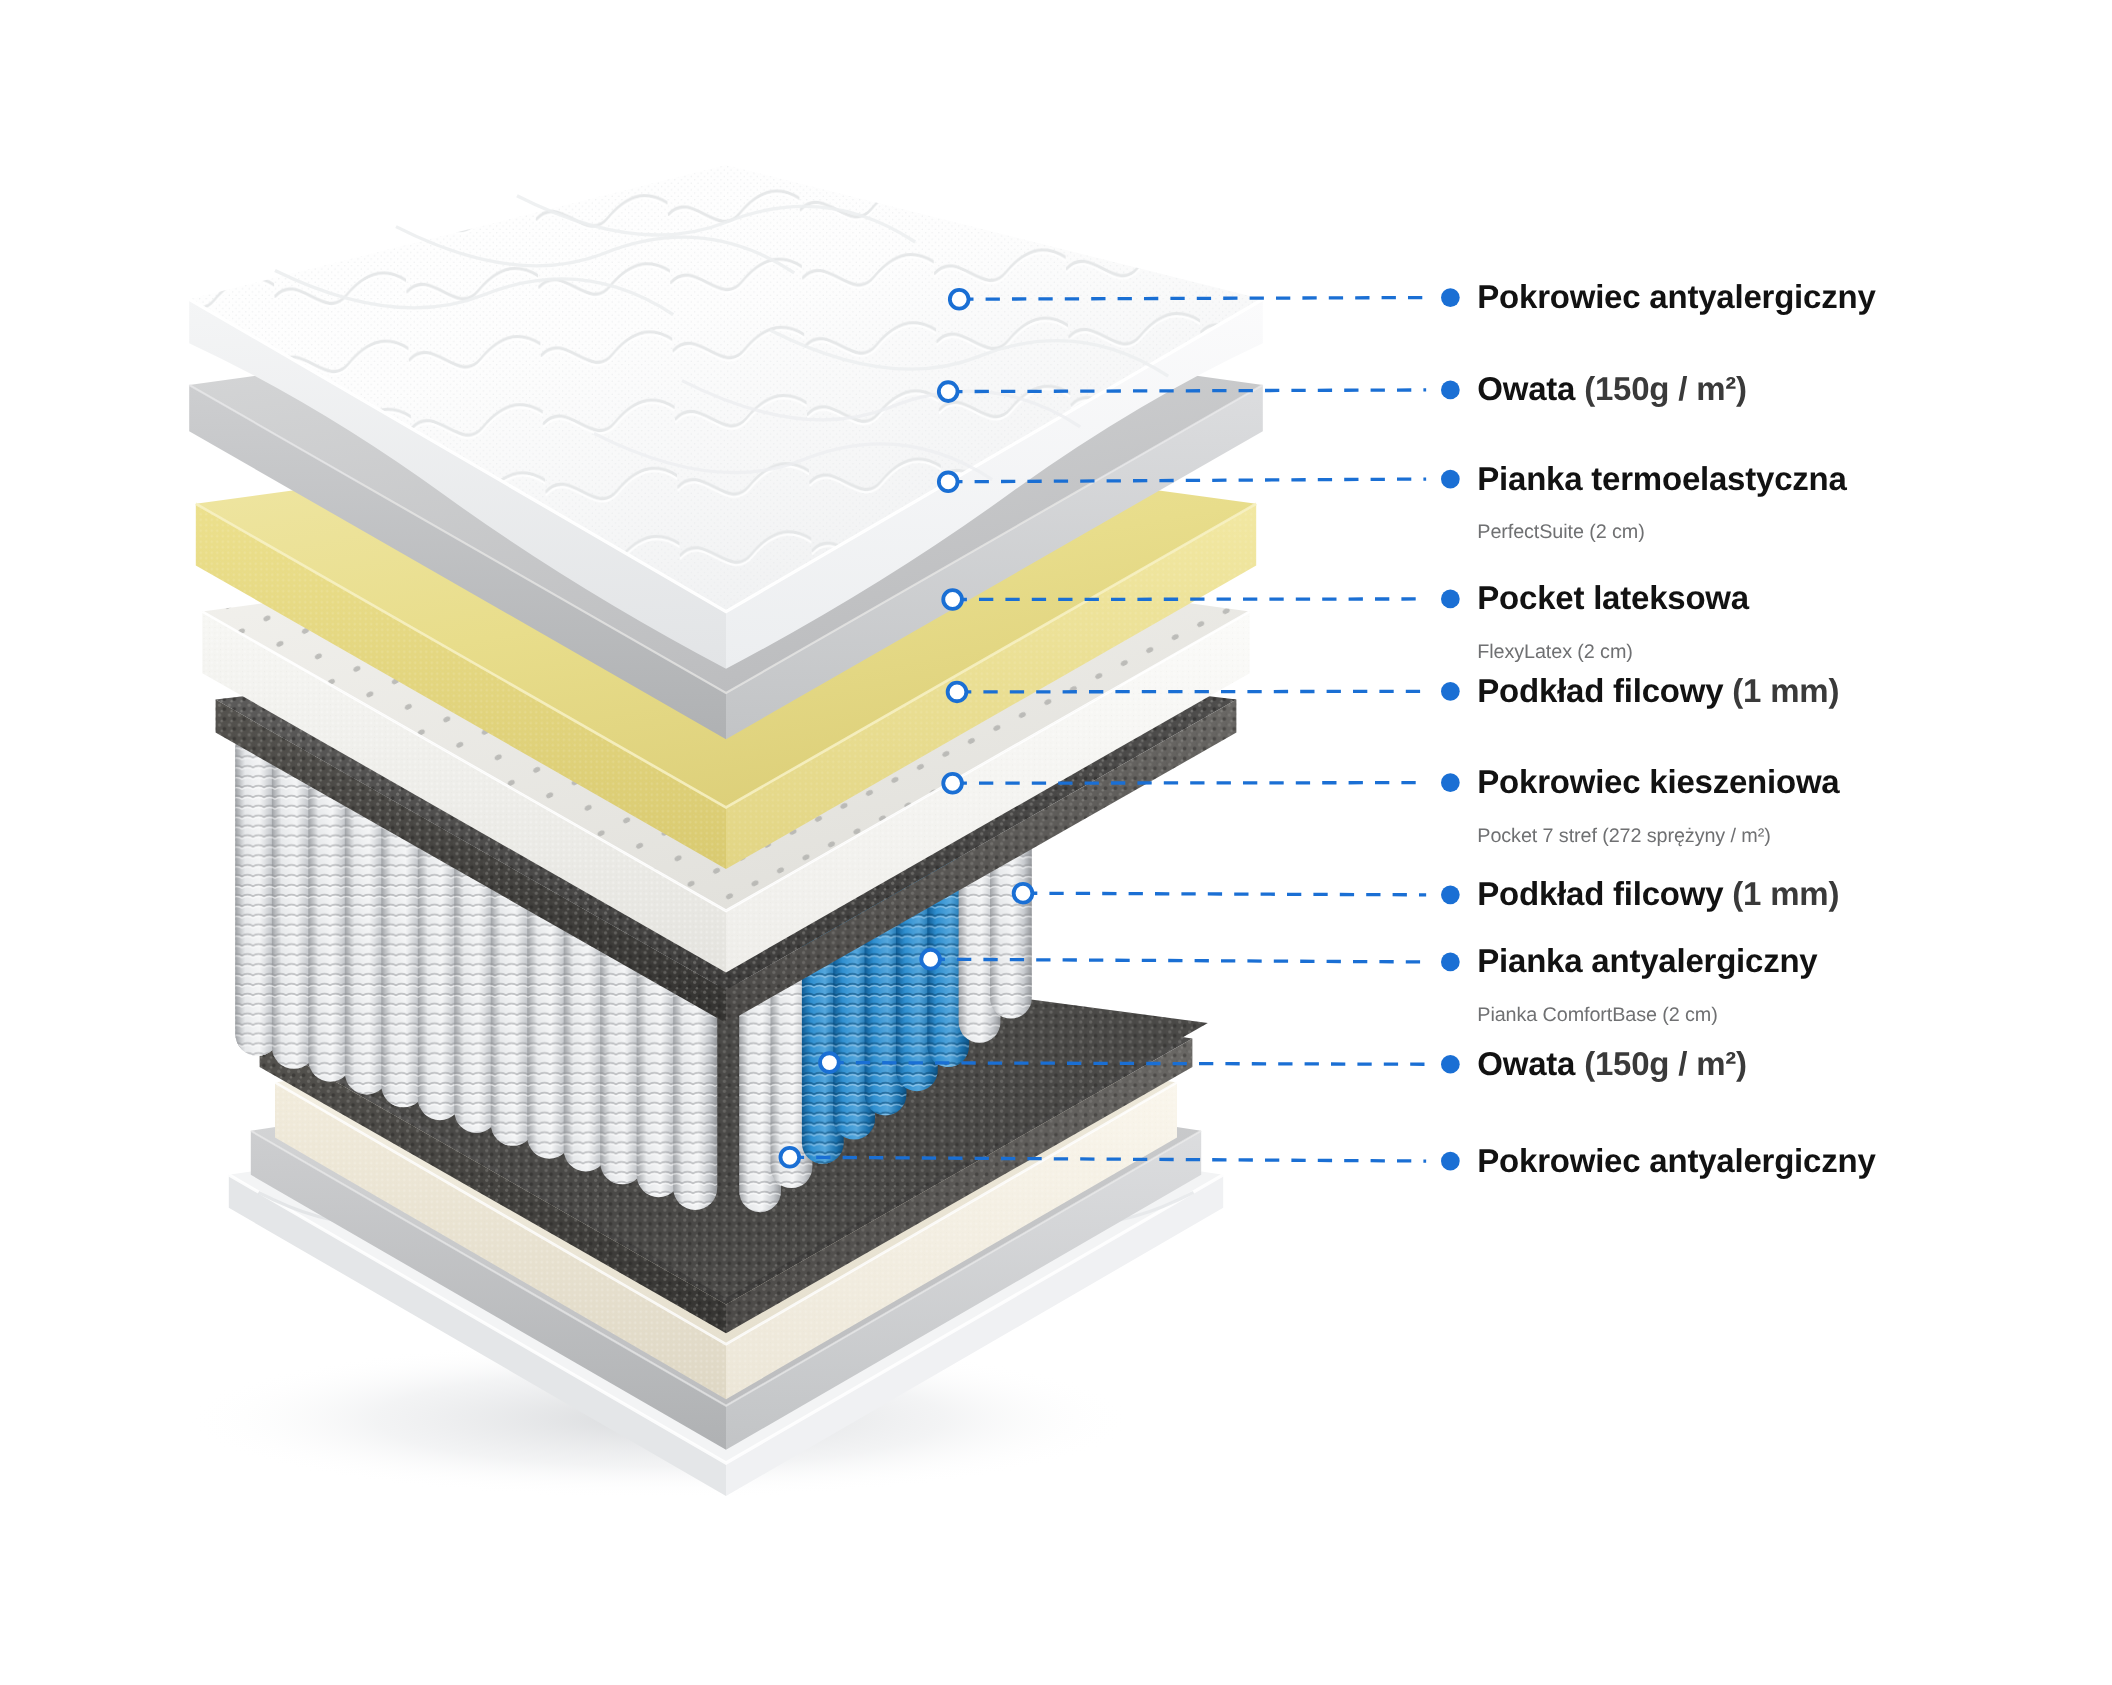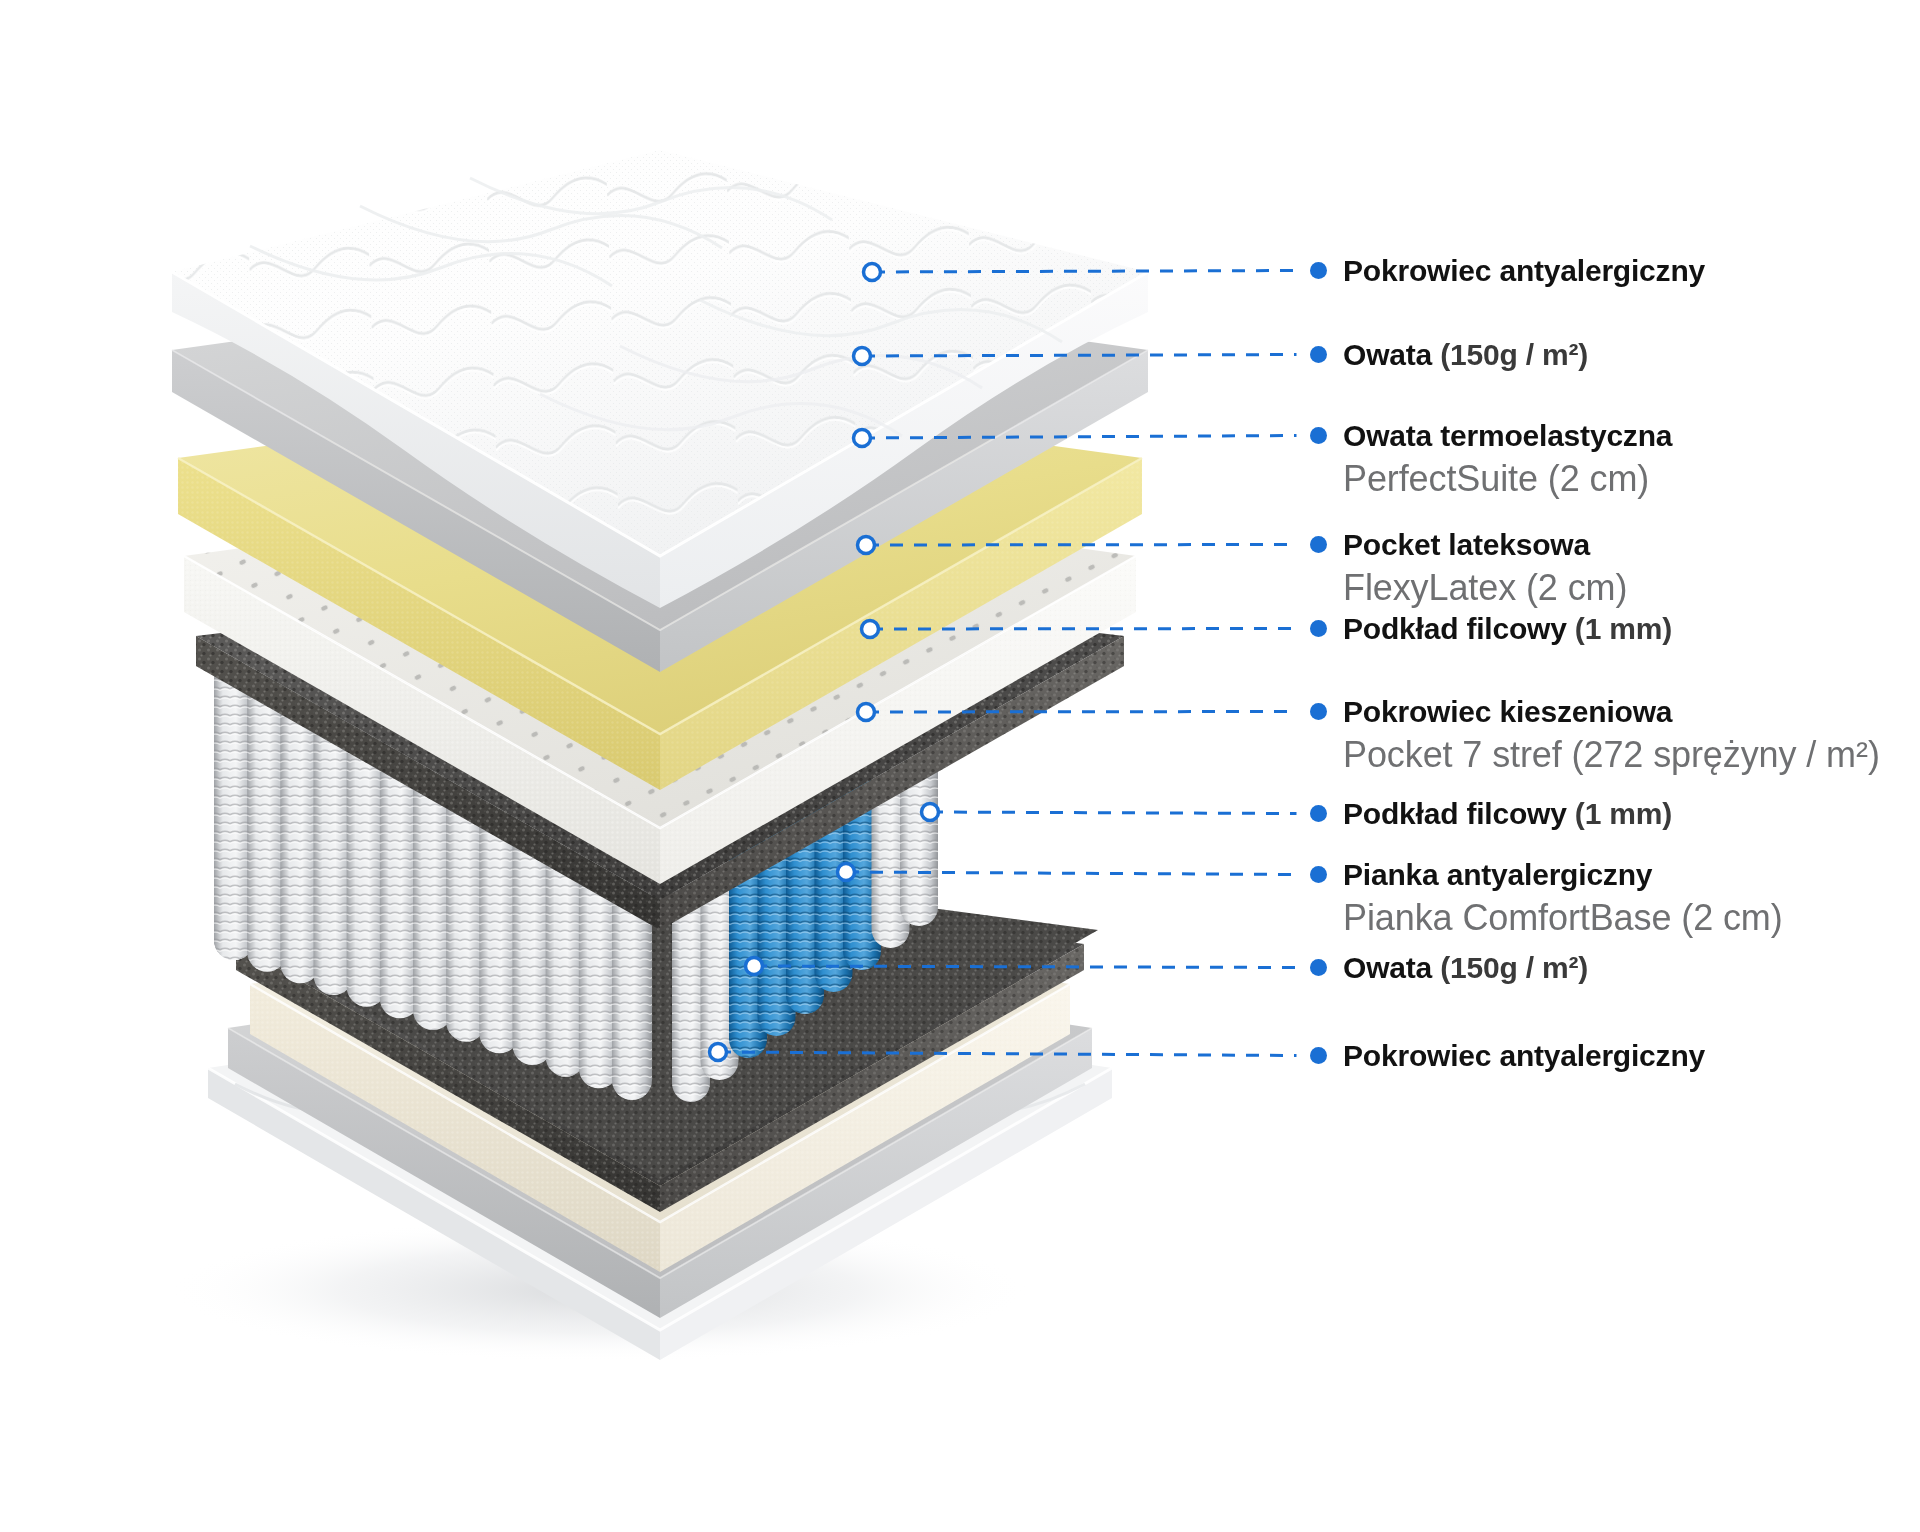--- a/index.html
+++ b/index.html
@@ -17,21 +17,21 @@
     width:17px;height:17px;border-radius:50%;
     background:#1a6fd4;flex:0 0 auto;margin-top:9px;margin-right:16px;
   }
   .label-text{white-space:nowrap;}
   .lbl-main{
     font-size:30px;color:#121212;line-height:1.17;letter-spacing:-0.2px;
   }
   .lbl-main b{font-weight:bold;}
   .lbl-main .sub{font-weight:bold;color:#3a3a3a;}
   .lbl-second{
-    font-size:36px;color:#6f7072;line-height:1.2;margin-top:4px;letter-spacing:-0.1px;
+    font-size:18px;color:#6f7072;line-height:1.2;margin-top:20px;letter-spacing:-0.1px;
   }
 
   
   svg.conn{position:absolute;left:0;top:0;width:1920px;height:1532px;pointer-events:none;}
 </style>
 </head>
 <body>
 
 <div id="stage">
 
@@ -410,21 +410,21 @@
       </div>
       <div class="label-row" style="top: 337px;">
         <span class="dot" style="background: rgb(26, 111, 212);"></span>
         <div class="label-text">
           <div class="lbl-main"><b>Owata </b><span class="sub">(150g / m²)</span></div>
         </div>
       </div>
       <div class="label-row" style="top: 418px;">
         <span class="dot" style="background: rgb(26, 111, 212);"></span>
         <div class="label-text">
-          <div class="lbl-main"><b>Owata termoelastyczna</b></div>
+          <div class="lbl-main"><b>Pianka termoelastyczna</b></div>
           <div class="lbl-second">PerfectSuite (2 cm)</div>
         </div>
       </div>
       <div class="label-row" style="top: 527px;">
         <span class="dot" style="background: rgb(26, 111, 212);"></span>
         <div class="label-text">
           <div class="lbl-main"><b>Pocket lateksowa</b></div>
           <div class="lbl-second">FlexyLatex (2 cm)</div>
         </div>
       </div>

